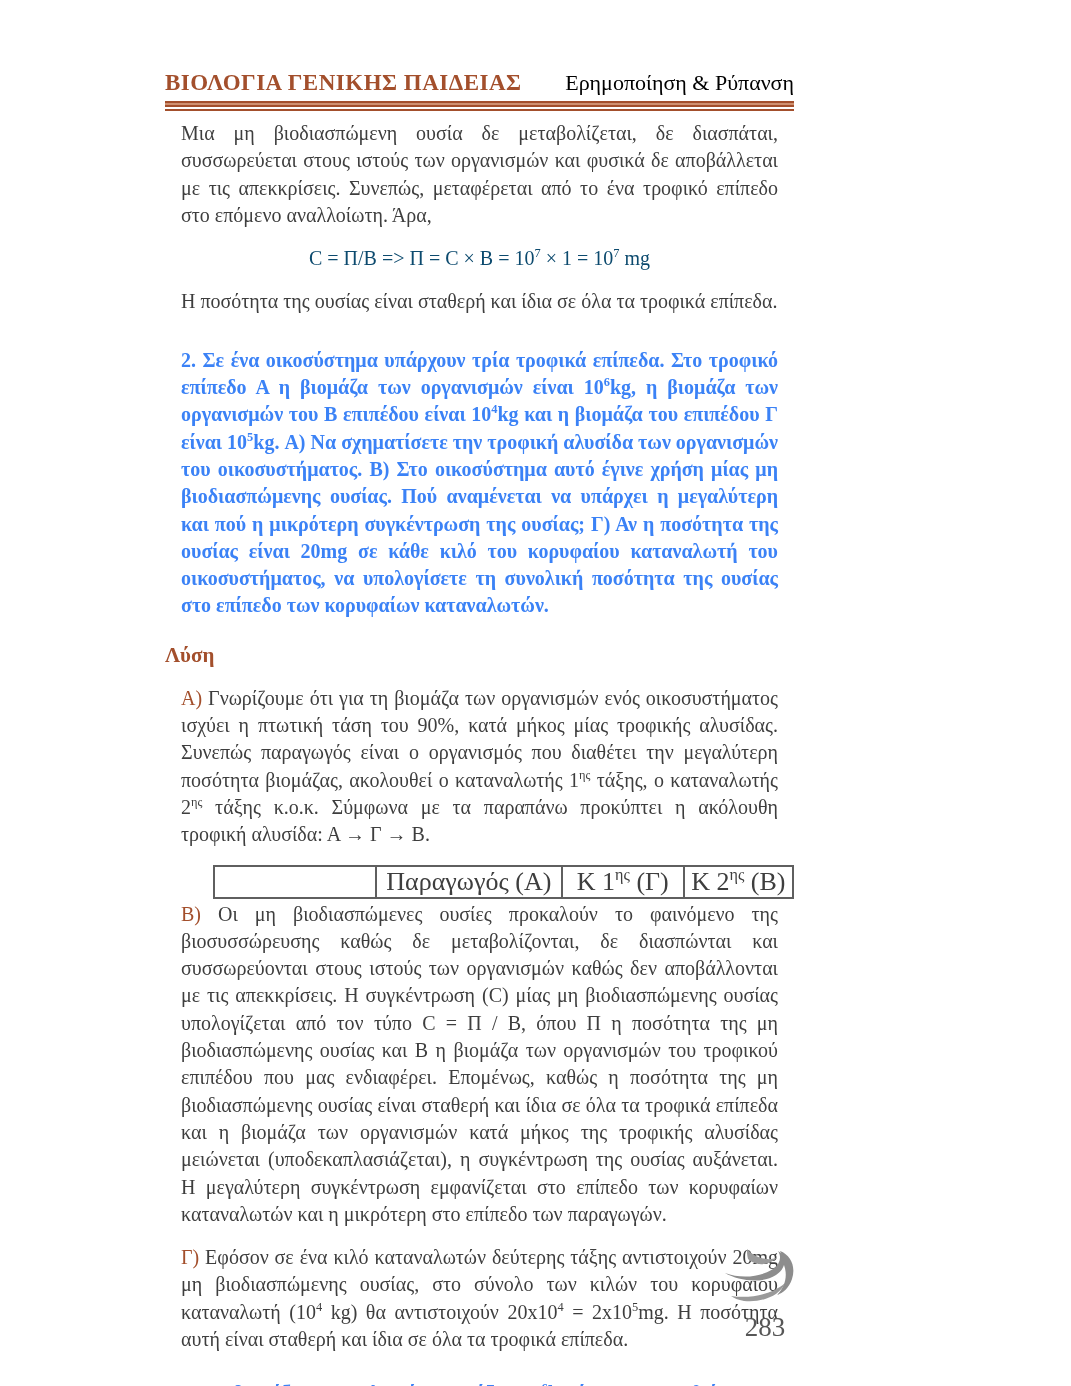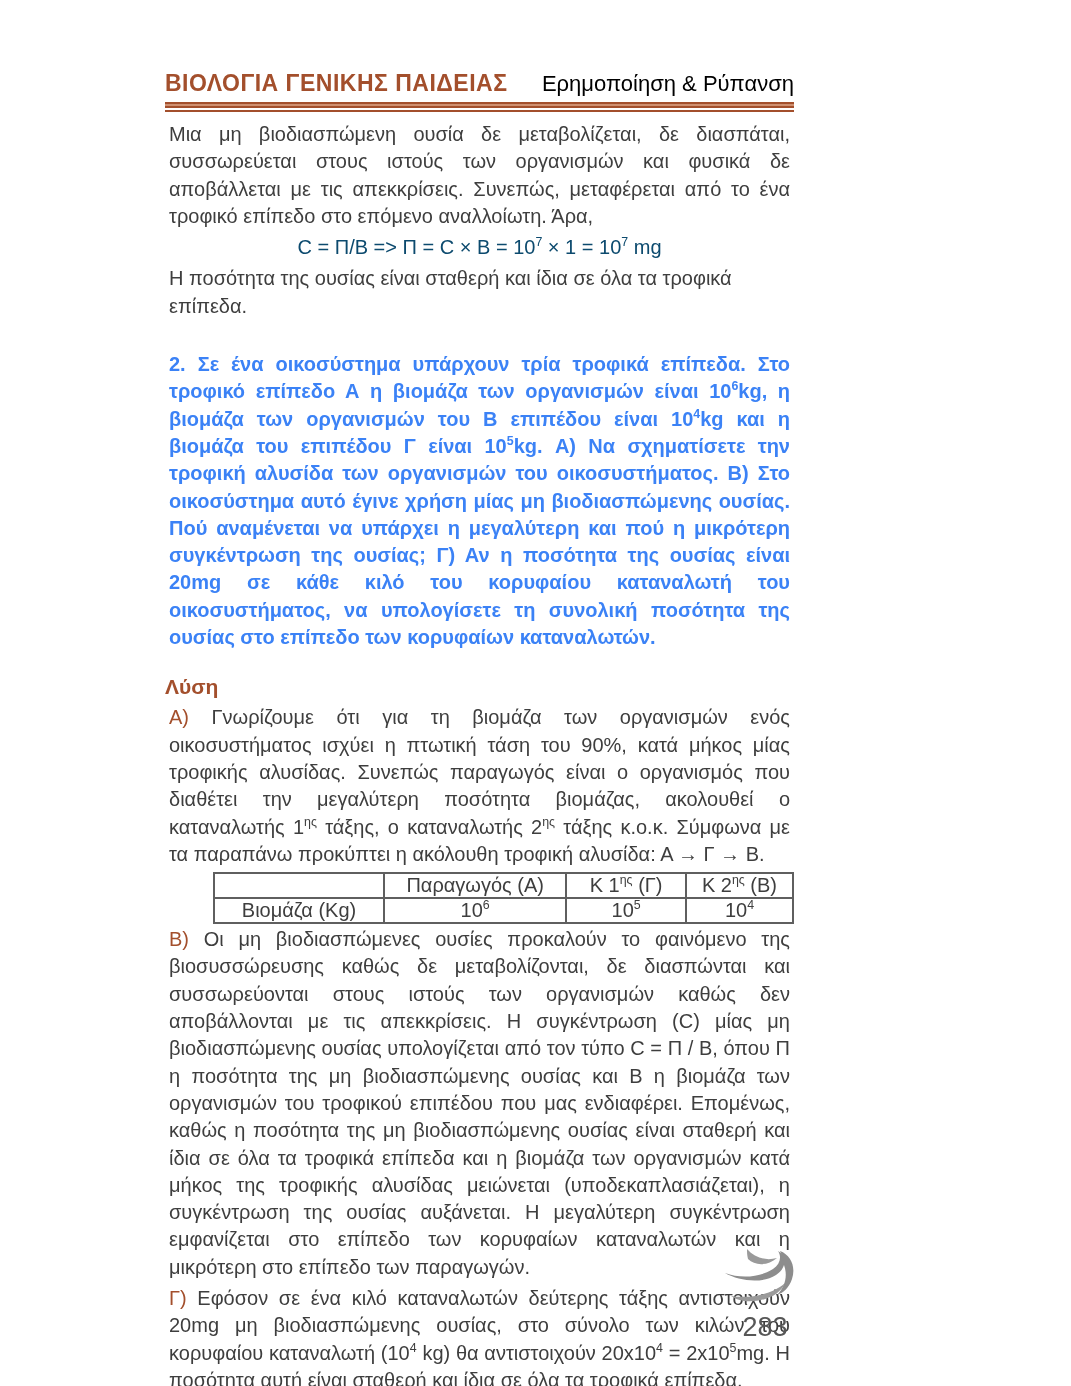--- a/index.html
+++ b/index.html
@@ -1,21 +1,21 @@
 <!DOCTYPE html>
 <html lang="el"><head>
 <meta charset="utf-8">
 <style>
   html,body{margin:0;padding:0;background:#ffffff;}
   .page{
     position:relative;
     width:953px;height:1386px;
     background:#ffffff;
     overflow:hidden;
-    font-family:Liberation Sans, sans-serif;
+    font-family:Liberation Serif, serif;
     color:#3e3e3e;
     box-sizing:border-box;
   }
   .content{
     box-sizing:border-box;
     padding:70px 159px 0 165px;
   }
   .page-header{
     display:flex;justify-content:space-between;align-items:baseline;
   }
@@ -30,21 +30,21 @@
     height:2px;
     border-top:2px solid #a34f2c;
     border-bottom:2px solid #a34f2c;
     background:#cf9070;
   }
   .header-rule-thin{
     margin-top:2px;
     border-top:2px solid #a34f2c;
     height:0;
   }
-  p{margin:4px;}
+  p{margin:16px;}
   .body-text{
     font-size:20px;line-height:27.3px;color:#3e3e3e;
   }
   .justify{text-align:justify;}
   .formula{
     font-size:20px;line-height:27.3px;color:#0c4a6e;text-align:center;
   }
   .question{
     font-size:20px;line-height:27.3px;
     font-weight:bold;color:#3b82f6;text-align:justify;
@@ -53,21 +53,21 @@
   .q3{margin-top:27px;}
   .solution-heading{
     margin:22px 0 0 0;
     font-size:21px;font-weight:bold;color:#a34f2c;line-height:27px;
   }
   .lead{color:#a34f2c;}
   sup{font-size:0.62em;line-height:0;vertical-align:super;}
   .biomass-table{
     border-collapse:collapse;
     margin:4px 0 0 48px;
-    font-size:20px;color:#3e3e3e;
+    font-size:26px;color:#3e3e3e;
     table-layout:fixed;
   }
   .biomass-table th,.biomass-table td{
     border:2px solid #5f5f5f;
     font-weight:normal;
     text-align:center;
     height:25px;
     padding:0 4px;
     box-sizing:border-box;
   }
@@ -108,26 +108,20 @@
     <p class="body-text justify"><span class="lead">Α)</span><span> Γνωρίζουμε ότι για τη βιομάζα των οργανισμών ενός οικοσυστήματος ισχύει η πτωτική τάση του 90%, κατά μήκος μίας τροφικής αλυσίδας. Συνεπώς παραγωγός είναι ο οργανισμός που διαθέτει την μεγαλύτερη ποσότητα βιομάζας, ακολουθεί ο καταναλωτής 1<sup>ης</sup> τάξης, ο καταναλωτής 2<sup>ης</sup> τάξης κ.ο.κ. Σύμφωνα με τα παραπάνω προκύπτει η ακόλουθη τροφική αλυσίδα: Α → Γ →  Β.</span></p>
 
     <table class="biomass-table">
       <tbody>
         <tr>
           <th class="col-label"></th>
           <th class="col-prod">Παραγωγός (Α)</th>
           <th class="col-k1">Κ 1<sup>ης</sup> (Γ)</th>
           <th class="col-k2">Κ 2<sup>ης</sup> (Β)</th>
         </tr>
-        <tr>
-          <td>Βιομάζα (Kg)</td>
-          <td>10<sup>6</sup></td>
-          <td>10<sup>5</sup></td>
-          <td>10<sup>4</sup></td>
-        </tr>
       </tbody>
     </table>
 
     <p class="body-text justify" style="margin-top:2px;"><span class="lead">Β)</span><span> Οι μη βιοδιασπώμενες ουσίες προκαλούν το φαινόμενο της βιοσυσσώρευσης καθώς δε μεταβολίζονται, δε διασπώνται και συσσωρεύονται στους ιστούς των οργανισμών καθώς δεν αποβάλλονται με τις απεκκρίσεις. Η συγκέντρωση  (C) μίας μη βιοδιασπώμενης ουσίας υπολογίζεται από τον τύπο C = Π / Β, όπου Π η ποσότητα της μη βιοδιασπώμενης ουσίας και Β η βιομάζα των οργανισμών του τροφικού επιπέδου που μας ενδιαφέρει. Επομένως, καθώς η ποσότητα της μη βιοδιασπώμενης ουσίας είναι σταθερή και ίδια σε όλα τα τροφικά επίπεδα και η βιομάζα των οργανισμών κατά μήκος της τροφικής αλυσίδας μειώνεται (υποδεκαπλασιάζεται), η συγκέντρωση της ουσίας αυξάνεται. Η μεγαλύτερη συγκέντρωση εμφανίζεται στο επίπεδο των κορυφαίων καταναλωτών και η μικρότερη στο επίπεδο των παραγωγών.</span></p>
 
     <p class="body-text justify"><span class="lead">Γ)</span><span> Εφόσον σε ένα κιλό καταναλωτών δεύτερης τάξης αντιστοιχούν 20mg μη βιοδιασπώμενης ουσίας, στο σύνολο των κιλών του κορυφαίου καταναλωτή (10<sup>4</sup> kg) θα αντιστοιχούν 20x10<sup>4</sup> = 2x10<sup>5</sup>mg. Η ποσότητα αυτή είναι σταθερή και ίδια σε όλα τα τροφικά επίπεδα.</span></p>
 
     <p class="question q3">3. Σε βιομάζα καταναλωτών 1<sup>ης</sup> τάξης 10<sup>6</sup>kg έχουν προστεθεί 10 mg DDT. Να υπολογίσετε την ποσότητα του DDT σε ένα κιλό παραγωγών και σε ένα κιλό καταναλωτών 2 τάξης.</p>
 
   </div>

